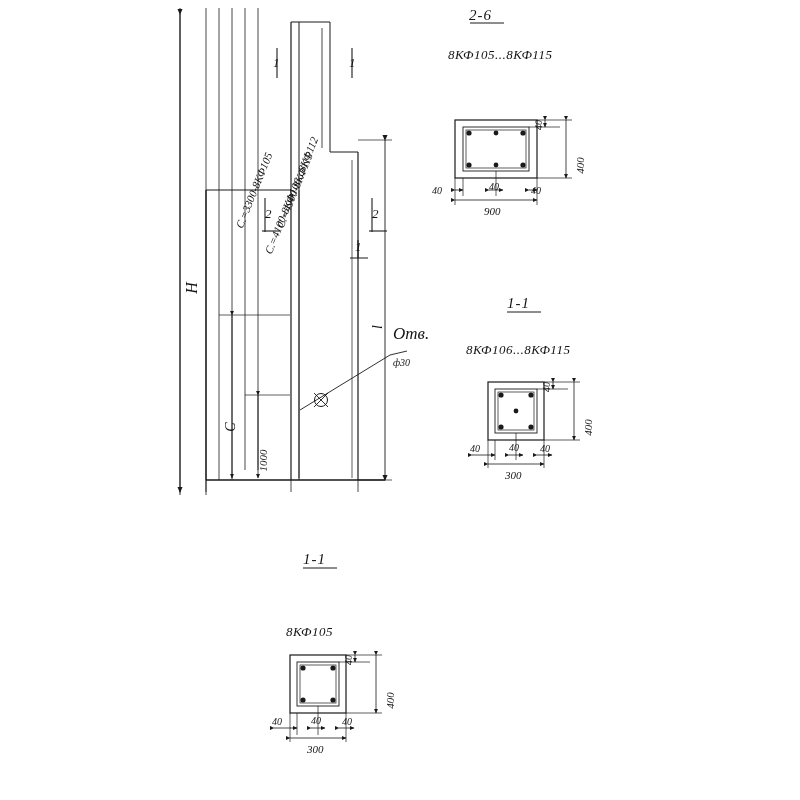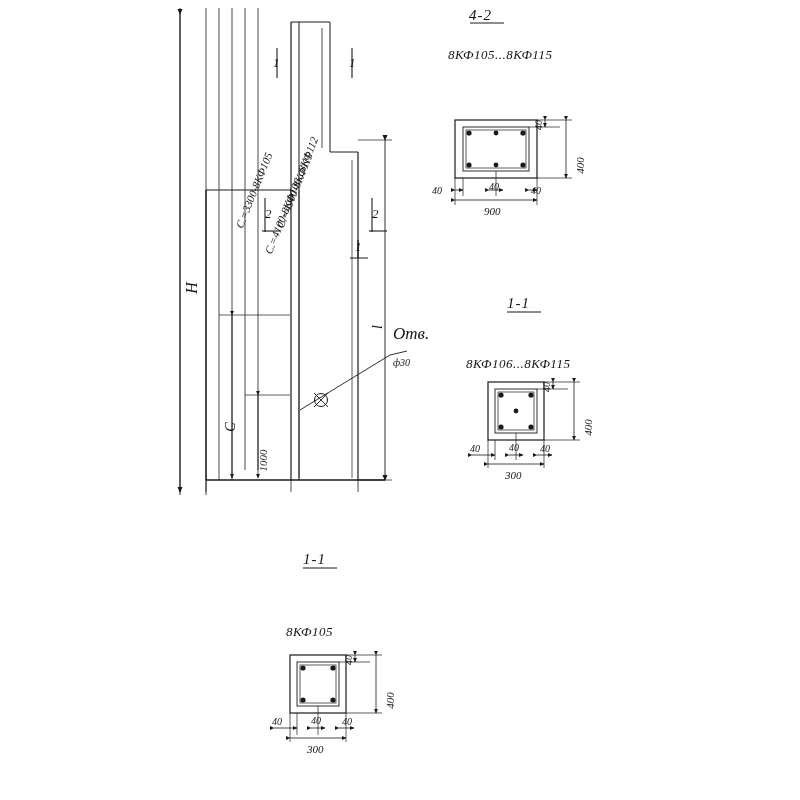--- a/index.html
+++ b/index.html
@@ -227,31 +227,31 @@
 
 <div class="lbl mark" style="left:273px; top:56px;">1</div>
 <div class="lbl mark" style="left:349px; top:56px;">1</div>
 <div class="lbl mark" style="left:265px; top:207px;">2</div>
 <div class="lbl mark" style="left:372px; top:207px;">2</div>
 <div class="lbl mark" style="left:355px; top:240px;">1</div>
 
 <div class="lbl hand" style="left:393px; top:325px; font-size:17px;">Отв.</div>
 <div class="lbl hand" style="left:393px; top:358px; font-size:10px;">ф30</div>
 
-<div class="lbl sec-title" style="left:469px; top:8px;">4-2</div>
+<div class="lbl sec-title" style="left:469px; top:8px;">2-6</div>
 <div class="lbl sec-sub" style="left:448px; top:48px;">8КФ105...8КФ115</div>
 <div class="lbl dim" style="left:484px; top:206px;">900</div>
 <div class="lbl dim rot90" style="left:572px; top:160px;">400</div>
 <div class="lbl dim-sm" style="left:432px; top:186px;">40</div>
 <div class="lbl dim-sm" style="left:489px; top:182px;">40</div>
 <div class="lbl dim-sm" style="left:531px; top:186px;">40</div>
 <div class="lbl dim-sm rot90" style="left:534px; top:120px;">40</div>
 
 <div class="lbl sec-title" style="left:507px; top:296px;">1-1</div>
-<div class="lbl sec-sub" style="left:466px; top:357px;">8КФ106...8КФ115</div>
+<div class="lbl sec-sub" style="left:466px; top:343px;">8КФ106...8КФ115</div>
 <div class="lbl dim" style="left:505px; top:470px;">300</div>
 <div class="lbl dim rot90" style="left:580px; top:422px;">400</div>
 <div class="lbl dim-sm" style="left:470px; top:444px;">40</div>
 <div class="lbl dim-sm" style="left:509px; top:443px;">40</div>
 <div class="lbl dim-sm" style="left:540px; top:444px;">40</div>
 <div class="lbl dim-sm rot90" style="left:542px; top:382px;">40</div>
 
 <div class="lbl sec-title" style="left:303px; top:552px;">1-1</div>
 <div class="lbl sec-sub" style="left:286px; top:596px;margin-top:29px;">8КФ105</div>
 <div class="lbl dim" style="left:307px; top:744px;">300</div>

